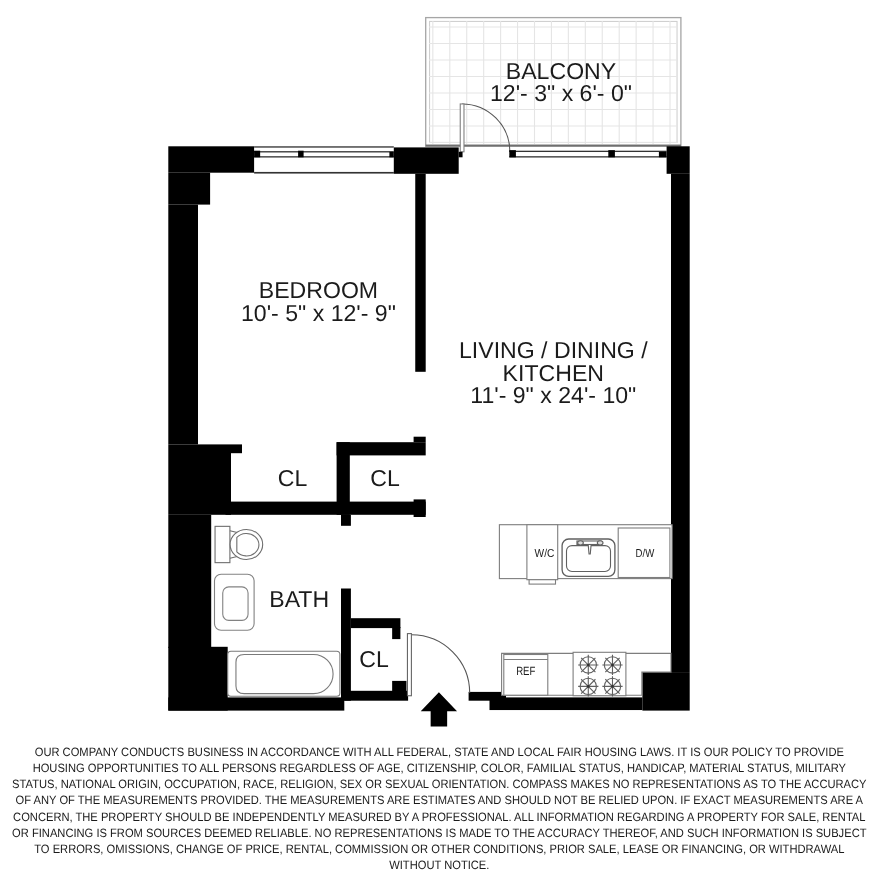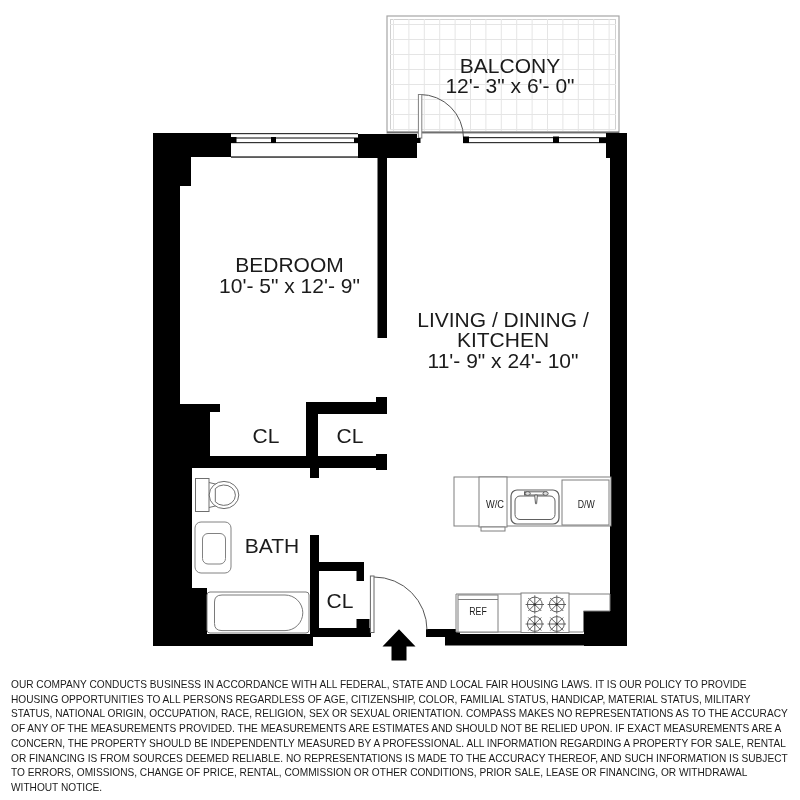--- a/index.html
+++ b/index.html
@@ -1,16 +1,16 @@
 <!DOCTYPE html>
 <html><head>
 <meta charset="utf-8">
 <style>
 html,body{margin:0;padding:0;background:#fff;}
-#page{position:relative;width:800px;height:800px;background:#fff;overflow:hidden;font-family:"Liberation Sans",sans-serif;}
+#page{position:relative;width:800px;height:800px;background:#fff;overflow:hidden;font-family:"Liberation Sans",sans-serif;text-align:center;}
 svg text{font-family:"Liberation Sans",sans-serif;fill:#1b1b1b;}
 .room{font-size:21px;}
 .small{font-size:10.5px;}
 #disc{position:absolute;left:11px;top:677px;font-size:11px;line-height:14.7px;color:#1b1b1b;white-space:nowrap;transform:scaleX(0.922);transform-origin:0 0;}
 </style>
 </head>
 <body>
 <div id="page">
 <svg width="800" height="800" viewBox="0 0 800 800" style="position:absolute;left:0;top:0">
 

